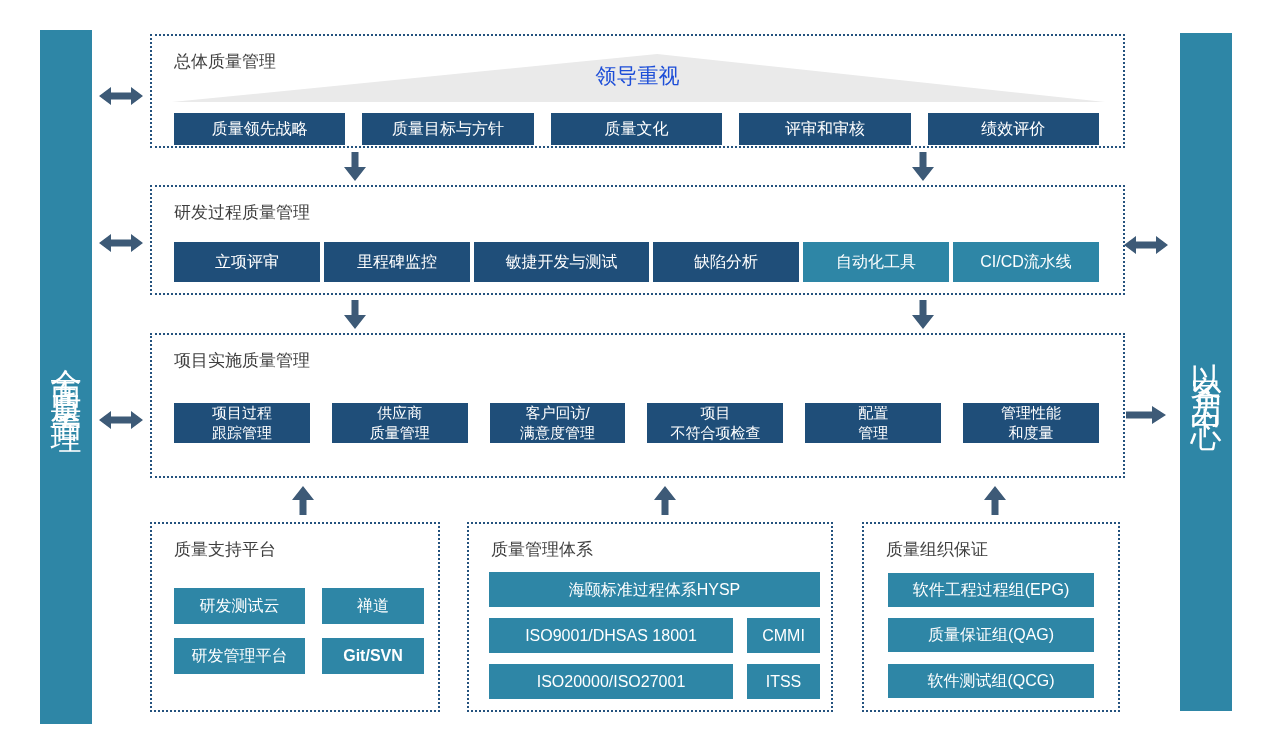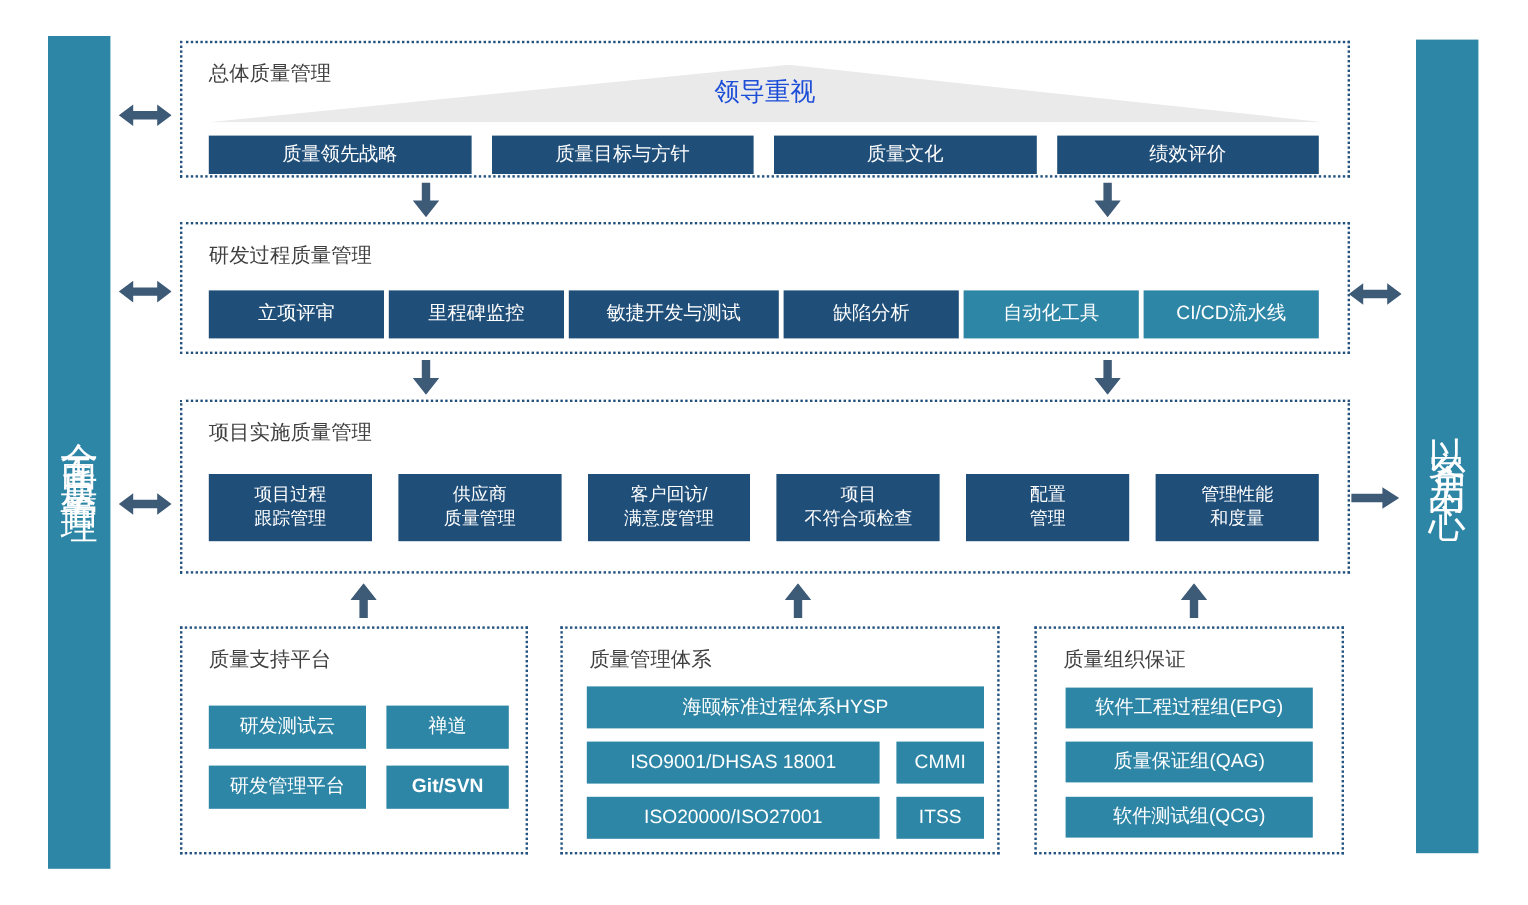--- a/index.html
+++ b/index.html
@@ -60,39 +60,40 @@
   </div>
 
   <div class="panel" style="left:150px;top:34px;width:975px;height:114px;">
     <div class="triangle"></div>
     <div class="panel-title">总体质量管理</div>
     <div class="banner-text">领导重视</div>
     <div class="chip-row" style="top:65px;gap:17px;height:32px;margin-top:12px;">
       <div class="chip navy" style="flex:1;">质量领先战略</div>
       <div class="chip navy" style="flex:1;">质量目标与方针</div>
       <div class="chip navy" style="flex:1;">质量文化</div>
+      <div class="chip navy" style="flex:1;">评审和审核</div>
       <div class="chip navy" style="flex:1;">绩效评价</div>
     </div>
   </div>
 
   <div class="panel" style="left:150px;top:185px;width:975px;height:110px;">
     <div class="panel-title">研发过程质量管理</div>
     <div class="chip-row" style="top:55px;gap:4px;height:40px;">
       <div class="chip navy" style="flex:1;">立项评审</div>
       <div class="chip navy" style="flex:1;">里程碑监控</div>
       <div class="chip navy" style="flex:1.2;">敏捷开发与测试</div>
       <div class="chip navy" style="flex:1;">缺陷分析</div>
       <div class="chip teal" style="flex:1;">自动化工具</div>
       <div class="chip teal" style="flex:1;">CI/CD流水线</div>
     </div>
   </div>
 
   <div class="panel" style="left:150px;top:333px;width:975px;height:145px;">
     <div class="panel-title">项目实施质量管理</div>
-    <div class="chip-row" style="top:60px;gap:22px;height:56px;">
+    <div class="chip-row" style="top:60px;gap:22px;height:56px;align-items:center;">
       <div class="chip navy chip2" style="flex:1;">
         <span>项目过程</span>
         <span>跟踪管理</span>
       </div>
       <div class="chip navy chip2" style="flex:1;">
         <span>供应商</span>
         <span>质量管理</span>
       </div>
       <div class="chip navy chip2" style="flex:1;">
         <span>客户回访/</span>

